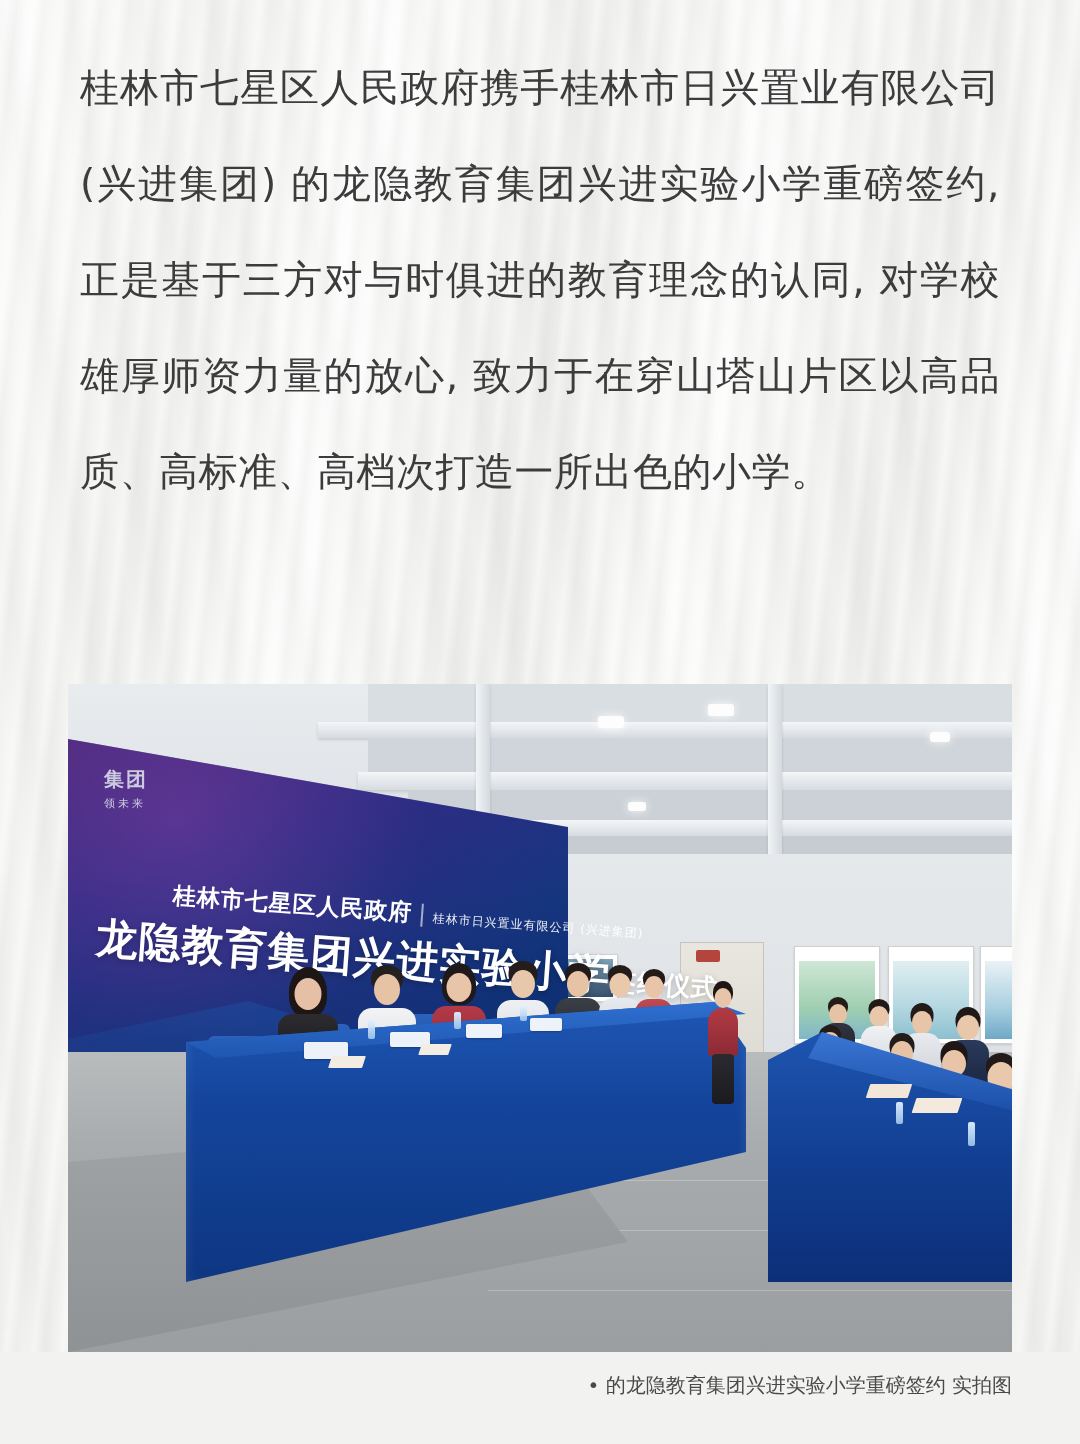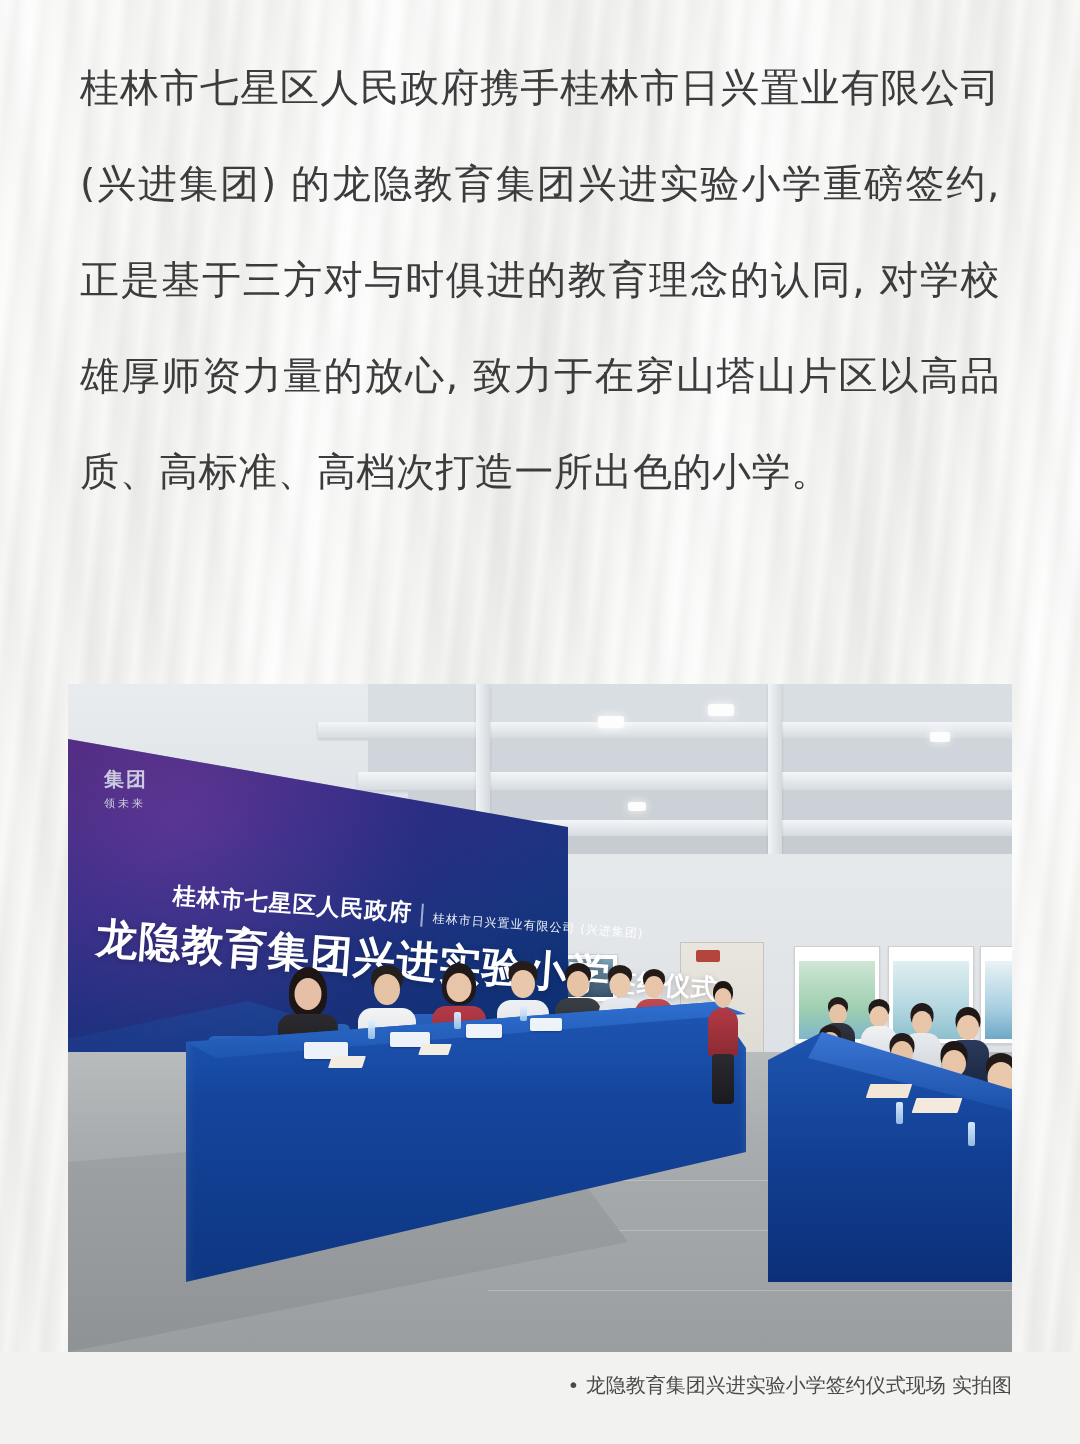--- a/index.html
+++ b/index.html
@@ -444,16 +444,16 @@
         <div class="table-right"></div>
         <div class="table-right-top"></div>
         <div class="paper" style="left:800px;top:400px;width:42px;height:14px;background:#f1e6d8;"></div>
         <div class="paper" style="left:846px;top:414px;width:46px;height:15px;background:#f3e9dc;"></div>
         <div class="bottle" style="left:828px;top:418px;height:22px;"></div>
         <div class="bottle" style="left:900px;top:438px;height:24px;"></div>
 
       </div>
     </div>
 
-    <div class="caption">• 龙隐教育集团兴进实验小学签约仪式现场 实拍图</div>
+    <div class="caption">• 的龙隐教育集团兴进实验小学重磅签约 实拍图</div>
 
   </div>
 </div>
 
 </body></html>

